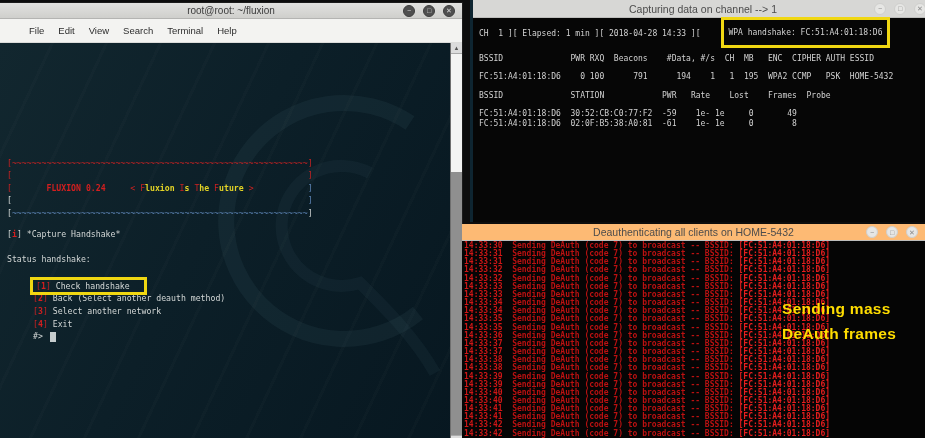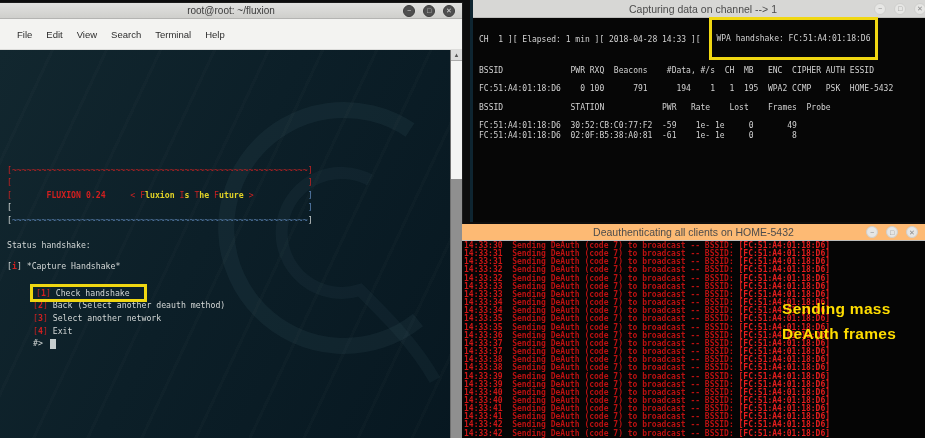--- a/index.html
+++ b/index.html
@@ -13,22 +13,22 @@
   .wbtn { width:12px; height:12px; border-radius:50%; display:flex; align-items:center; justify-content:center;
           font-size:7px; line-height:1; cursor:default; }
   .wbtn.dark  { background:#4f4f4f; color:#d8d8d8; border:1px solid #3e3e3e; }
   .wbtn.light { background:#e6e6e4; color:#8a8a8a; border:1px solid #cfcfcd; }
 
   
   .left-win { position:absolute; left:0; top:3px; width:462px; height:435px; background:#0b1d26;
               box-shadow:0 0 0 1px #1c1c1c; }
   .left-win .titlebar { height:16px; background:linear-gradient(#e2e2e0,#cfcfcc); border-bottom:1px solid #b4b4b2; }
   .left-win .titlebar .title { font-size:10px; color:#3b3b3b; }
-  .menubar { height:31px; background:#f3f3f1; border-bottom:1px solid #dcdcda; display:flex; align-items:center;
-             padding-left:10px; }
+  .menubar { height:24px; background:#f3f3f1; border-bottom:1px solid #dcdcda; display:flex; align-items:center;
+             padding-left:22px; }
   .menu-item { font-size:9.5px; color:#2d2d2d; padding:0 7px; cursor:default; }
   .term-body { position:relative; height:403px; overflow:hidden;
       background:linear-gradient(118deg,#12272f 0%,#0c1f28 45%,#071720 100%); }
   .term-body .streaks { position:absolute; inset:0;
       background:repeating-linear-gradient(115deg, transparent 0 46px, rgba(255,255,255,0.015) 46px 49px); }
   .watermark { position:absolute; left:160px; top:40px; opacity:1; }
   .term-content { position:absolute; left:0; top:0; right:12px; bottom:0; padding:114px 0 0 7px;
       font-family:"DejaVu Sans Mono", monospace; font-size:8.2px; line-height:12.4px; color:#d3d7d6; }
   .tline { white-space:pre; }
   .c-plain { color:#d3d7d6; }
@@ -55,21 +55,21 @@
   .sb-thumb { position:absolute; left:0; right:0; top:11px; height:118px; background:#f4f4f3; }
 
   
   .airo-win { position:absolute; left:470px; top:0; width:463px; height:222px; background:#060606;
               border-left:3px solid #0e2531; }
   .airo-win .titlebar { height:18px; background:#d7d7d5; border-bottom:1px solid #bdbdbb; }
   .airo-body { padding:5px 0 0 6px; font-family:"DejaVu Sans Mono", monospace; font-size:8px; line-height:9.3px;
                color:#d2d2d2; }
   .aline { white-space:pre; }
   .aline.blank { height:9.3px; }
-  .ybox { position:relative; display:inline-block; border:3px solid #f0d712; padding:14px 4px; margin:-5px 4px; top:-1px; z-index:3; }
+  .ybox { position:relative; display:inline-block; border:3px solid #f0d712; padding:8px 4px; margin:-5px 16px; top:-1px; z-index:3; }
 
   
   .deauth-win { position:absolute; left:462px; top:224px; width:463px; height:214px; background:#050505; }
   .deauth-win .titlebar { height:17px; background:#fdba74; border-bottom:1px solid #bdbdbb; }
   .deauth-body { padding:1px 0 0 2px; font-family:"DejaVu Sans Mono", monospace; font-size:8px; line-height:8.16px;
                  font-weight:bold; }
   .dline { white-space:pre; }
   .d-time { color:#cf1616; }
   .d-msg  { color:#bb1111; }
   .d-bssid{ color:#e81e1e; }
@@ -105,22 +105,22 @@
         <path d="M 210 90 A 60 60 0 1 0 200 200 C 230 230 255 255 275 290" fill="none" stroke="rgba(90,130,140,0.08)" stroke-width="12"></path>
       </svg>
       <div class="term-content">
         <div class="banner-block" id="banner">
             <div class="tline"><span class="c-red">[~~~~~~~~~~~~~~~~~~~~~~~~~~~~~~~~~~~~~~~~~~~~~~~~~~~~~~~~~~~~]</span></div>
             <div class="tline"><span class="c-red">[</span><span class="c-plain">                                                            </span><span class="c-red">]</span></div>
             <div class="tline"><span class="c-red">[</span><span class="c-plain">       </span><span class="c-redb">FLUXION 0.24</span><span class="c-plain">     </span><span class="c-red">&lt; </span><span class="c-red">F</span><span class="c-yellow">luxion </span><span class="c-red">I</span><span class="c-yellow">s </span><span class="c-red">T</span><span class="c-yellow">he </span><span class="c-red">F</span><span class="c-yellow">uture </span><span class="c-red">&gt;</span><span class="c-plain">           </span><span class="c-blue">]</span></div>
             <div class="tline"><span class="c-plain">[</span><span class="c-plain">                                                            </span><span class="c-blue">]</span></div>
             <div class="tline"><span class="c-plain">[</span><span class="c-blue">~~~~~~~~~~~~~~~~~~~~~~~~~~~~~~~~~~~~~~~~~~~~~~~~~~~~~~~~~~~~</span><span class="c-plain">]</span></div>
           </div>
+        <div class="tline" id="info-line"><span class="c-plain">[</span><span class="c-redb">i</span><span class="c-plain">]</span><span class="c-plain"> *Capture Handshake*</span></div>
         <div class="tline" id="status-line">Status handshake:</div>
-        <div class="tline" id="info-line"><span class="c-plain">[</span><span class="c-redb">i</span><span class="c-plain">]</span><span class="c-plain"> *Capture Handshake*</span></div>
         <div id="options-block">
             <div class="tline menu-opt"><span class="ybox2"><span class="c-red">[</span><span class="c-redb">1</span><span class="c-red">] </span><span class="c-plain">Check handshake</span></span></div>
             <div class="tline menu-opt"><span class="c-red">[</span><span class="c-redb">2</span><span class="c-red">] </span><span class="c-plain">Back (Select another deauth method)</span></div>
             <div class="tline menu-opt"><span class="c-red">[</span><span class="c-redb">3</span><span class="c-red">] </span><span class="c-plain">Select another network</span></div>
             <div class="tline menu-opt"><span class="c-red">[</span><span class="c-redb">4</span><span class="c-red">] </span><span class="c-plain">Exit</span></div>
           </div>
         <div class="tline" id="prompt-line"><span class="c-plain">#&gt; </span><span class="cursor"></span></div>
       </div>
       <div class="scrollbar">
         <div class="sb-btn up">▲</div>

